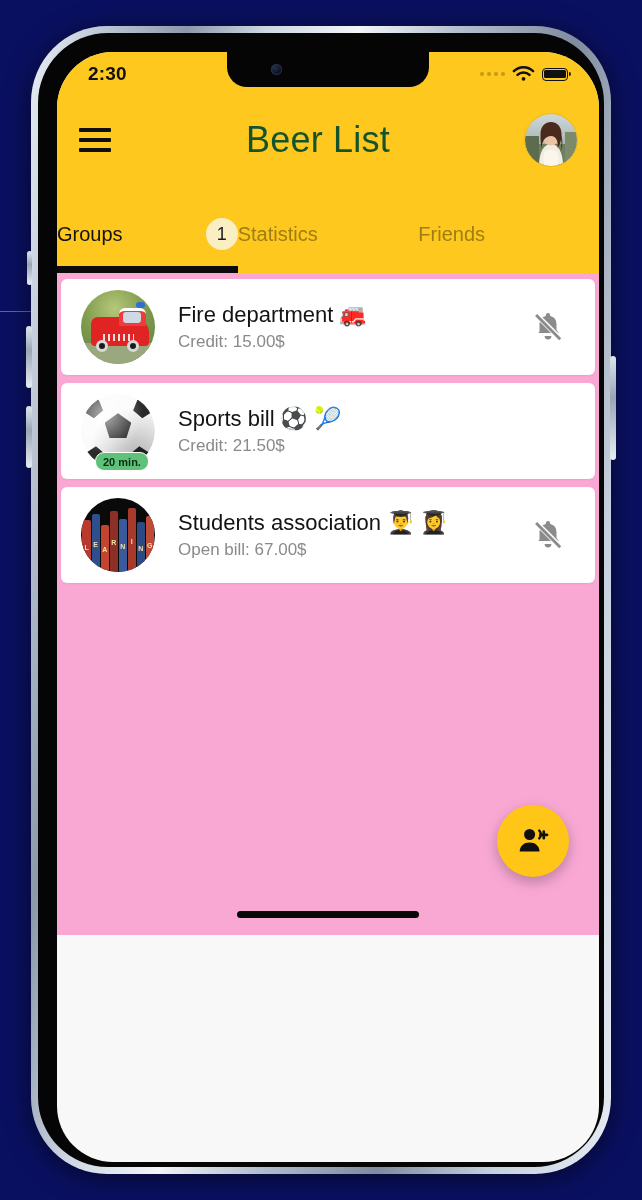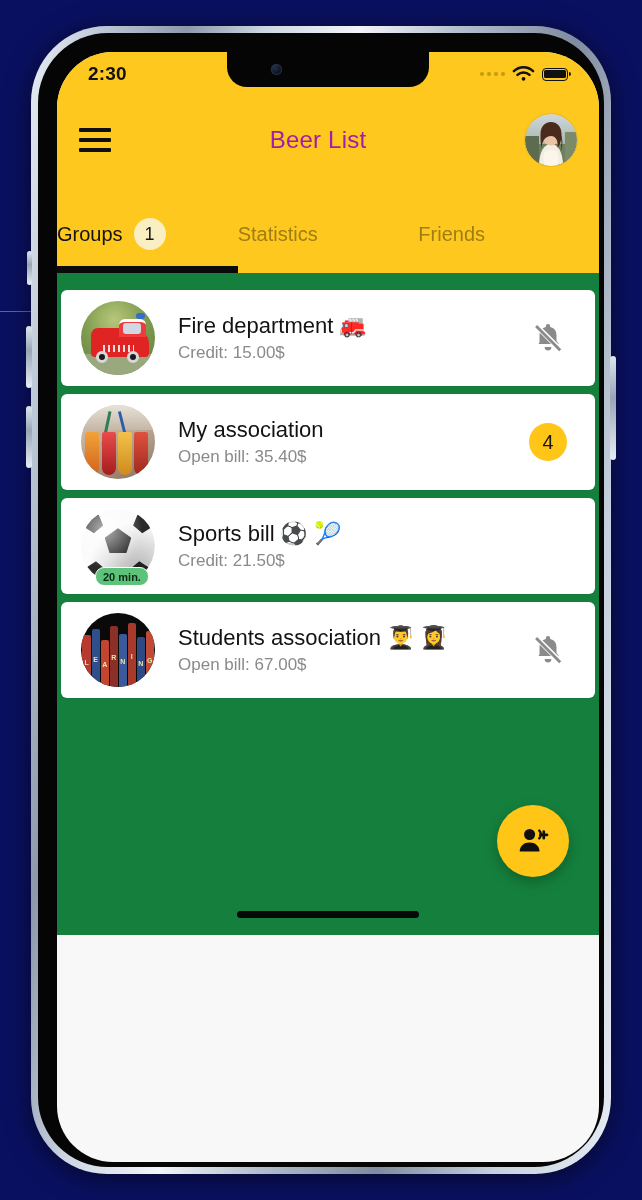--- a/index.html
+++ b/index.html
@@ -143,22 +143,22 @@
     width: 32px; height: 24px;
     display: flex; flex-direction: column; justify-content: space-between;
     cursor: pointer;
   }
   #hamburger span {
     display: block; height: 4px; border-radius: 1px; background: #101010;
   }
   #app-title {
     flex: 1;
     text-align: center;
-    font-size: 24px;
-    color: #a21caf;
+    font-size: 36px;
+    color: #14532d;
     letter-spacing: .2px;
   }
   #avatar-wrap {
     width: 52px; height: 52px;
     border-radius: 50%;
     overflow: hidden;
     flex-shrink: 0;
     position: relative;
     box-shadow: 0 0 0 1px rgba(0,0,0,.07);
   }
@@ -166,21 +166,21 @@
 
   
   #tabs {
     position: absolute;
     bottom: 0; left: 0; right: 0;
     height: 74px;
     display: flex;
   }
   .tab {
     flex: 1;
-    display: flex; align-items: center; justify-content: flex-start;
+    display: flex; align-items: center; justify-content: space-between;
     gap: 11px;
     position: relative;
     font-size: 20px;
     cursor: pointer;
     padding-bottom: 4px;
   }
   .tab .tab-label { color: #9d7e13; }
   .tab.active .tab-label { color: #131313; }
   .tab.active::after {
     content: "";
@@ -195,22 +195,22 @@
     background: #FAEFC2;
     color: #1a1a1a;
     font-size: 18px;
     display: flex; align-items: center; justify-content: center;
   }
 
   
   #body {
     position: relative;
     height: 662px;
-    background: #15803d;
-    padding-top: 17px;
+    background: #f9a8d4;
+    padding-top: 6px;
   }
   .card {
     background: #ffffff;
     margin: 0 4px 8px 4px;
     border-radius: 6px;
     height: 96px;
     display: flex;
     align-items: center;
     padding: 0 24px 0 20px;
     box-shadow: 0 1px 2px rgba(0,0,0,.07);
@@ -454,42 +454,20 @@
           <div class="g-right">
             <svg class="bell-off" viewBox="0 0 24 24">
               <path d="M12 2.2a1.55 1.55 0 0 1 1.55 1.55v.55A5.9 5.9 0 0 1 18 9.9v4.1l1.6 2.2H5.2L6 15.2V9.9a5.9 5.9 0 0 1 4.45-5.6v-.55A1.55 1.55 0 0 1 12 2.2z" fill="#8b8b8b"></path>
               <path d="M9.6 18.4h4.8a2.4 2.4 0 0 1-4.8 0z" fill="#8b8b8b"></path>
               <line x1="3.6" y1="3.2" x2="20.6" y2="20.2" stroke="#ffffff" stroke-width="3.6"></line>
               <line x1="3.6" y1="3.6" x2="20.6" y2="20.6" stroke="#8b8b8b" stroke-width="2"></line>
             </svg>
           </div>
         </div>
 
-        <div class="card">
-          <div class="g-avatar">
-            <div class="circle">
-              <div class="art-drinks">
-                <div class="sky"></div>
-                <div class="st1"></div>
-                  <div class="st2"></div>
-                <div class="g1"></div>
-                  <div class="g2"></div>
-                  <div class="g3"></div>
-                  <div class="g4"></div>
-              </div>
-            </div>
-          </div>
-          <div class="g-texts">
-            <div class="g-name">My association</div>
-            <div class="g-sub">Open bill: 35.40$</div>
-          </div>
-          <div class="g-right">
-            <div class="count-badge">4</div>
-          </div>
-        </div>
 
         <div class="card">
           <div class="g-avatar">
             <div class="circle">
               <div class="art-ball">
                 <div class="p-c"></div>
                   <div class="p-tl"></div>
                   <div class="p-tr"></div>
                 <div class="p-bl"></div>
                   <div class="p-br"></div>

